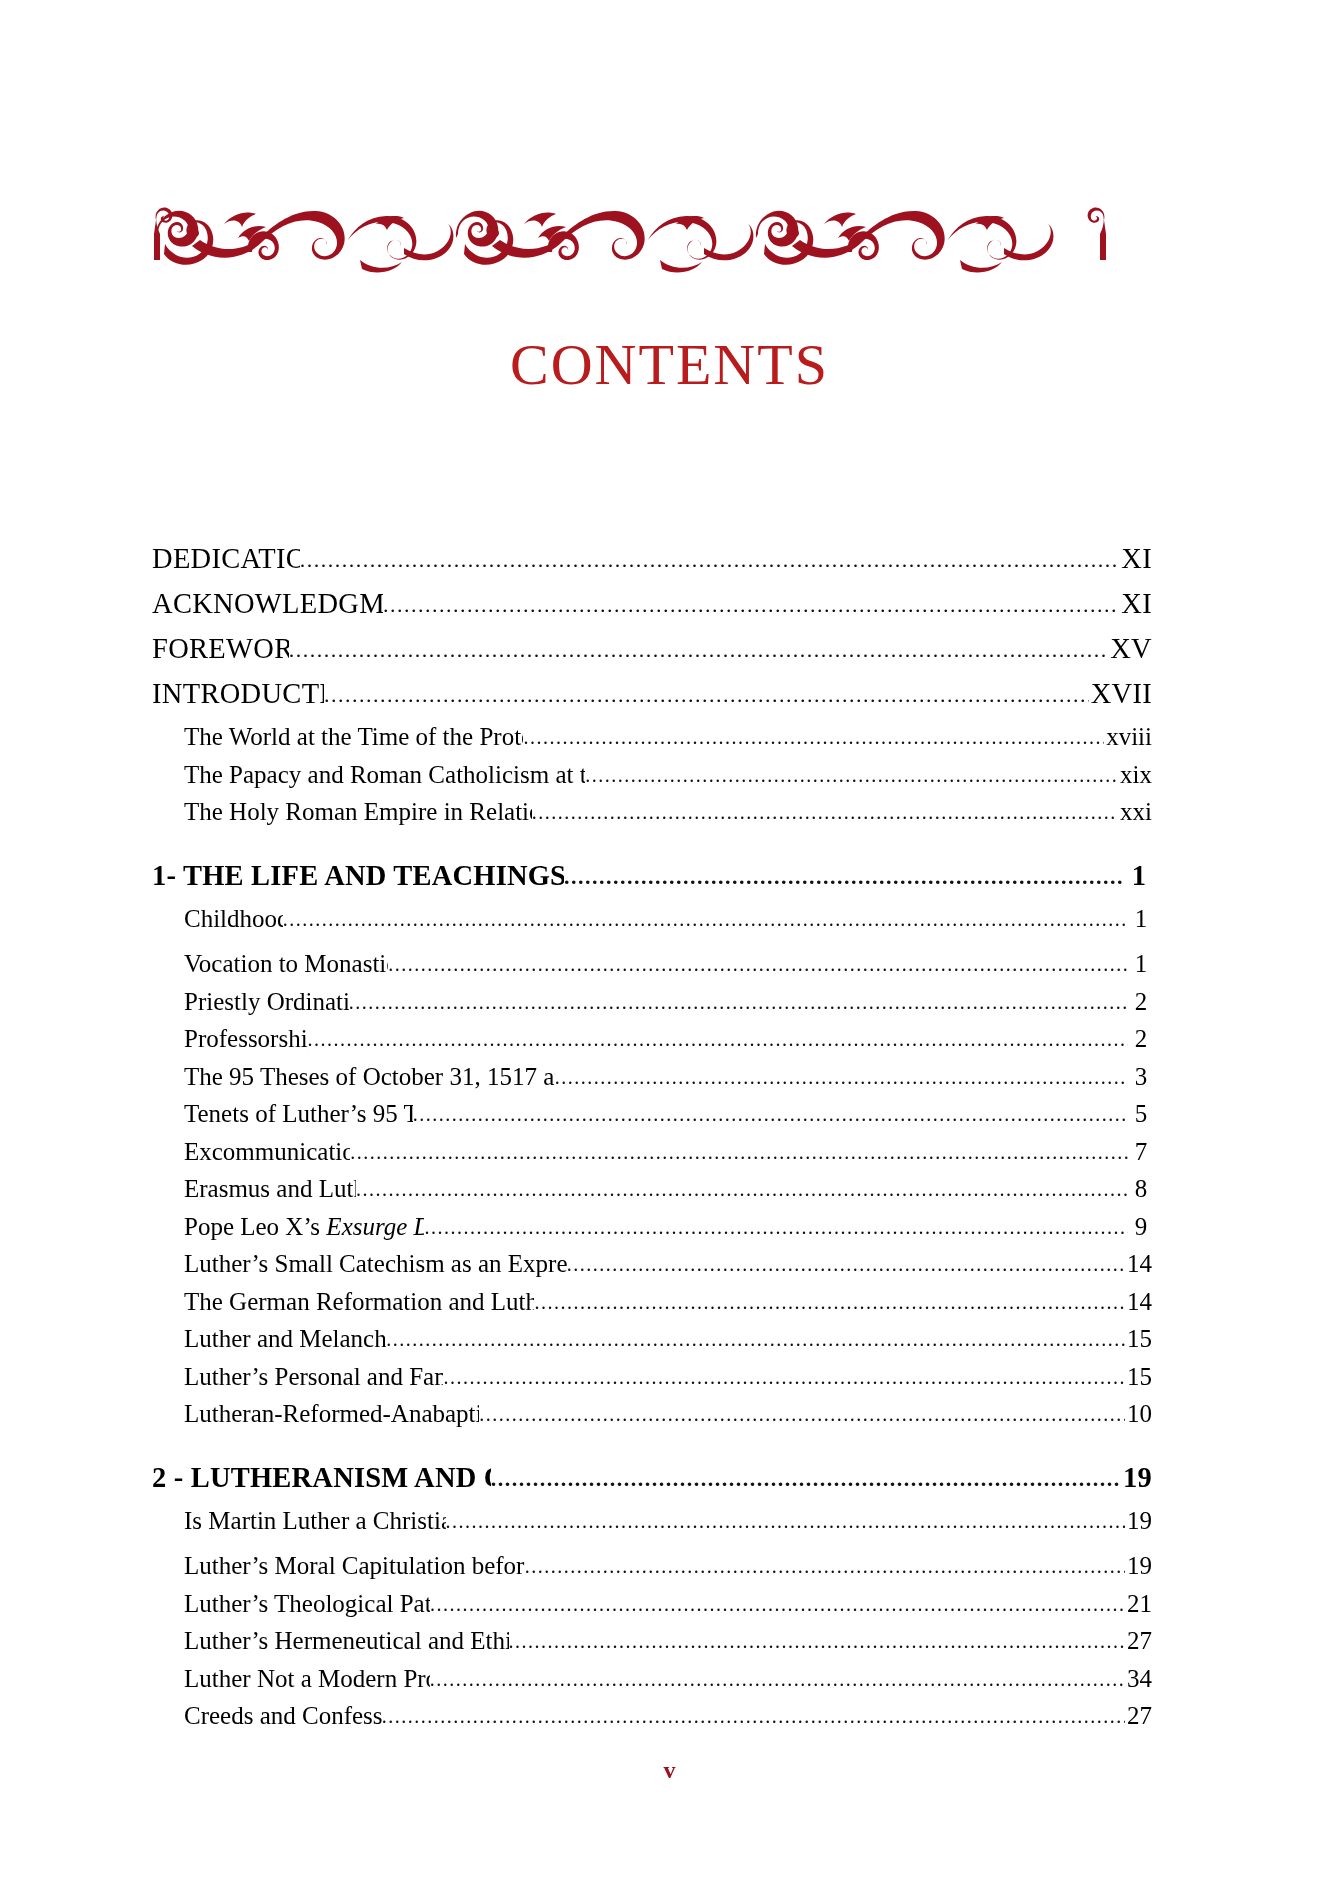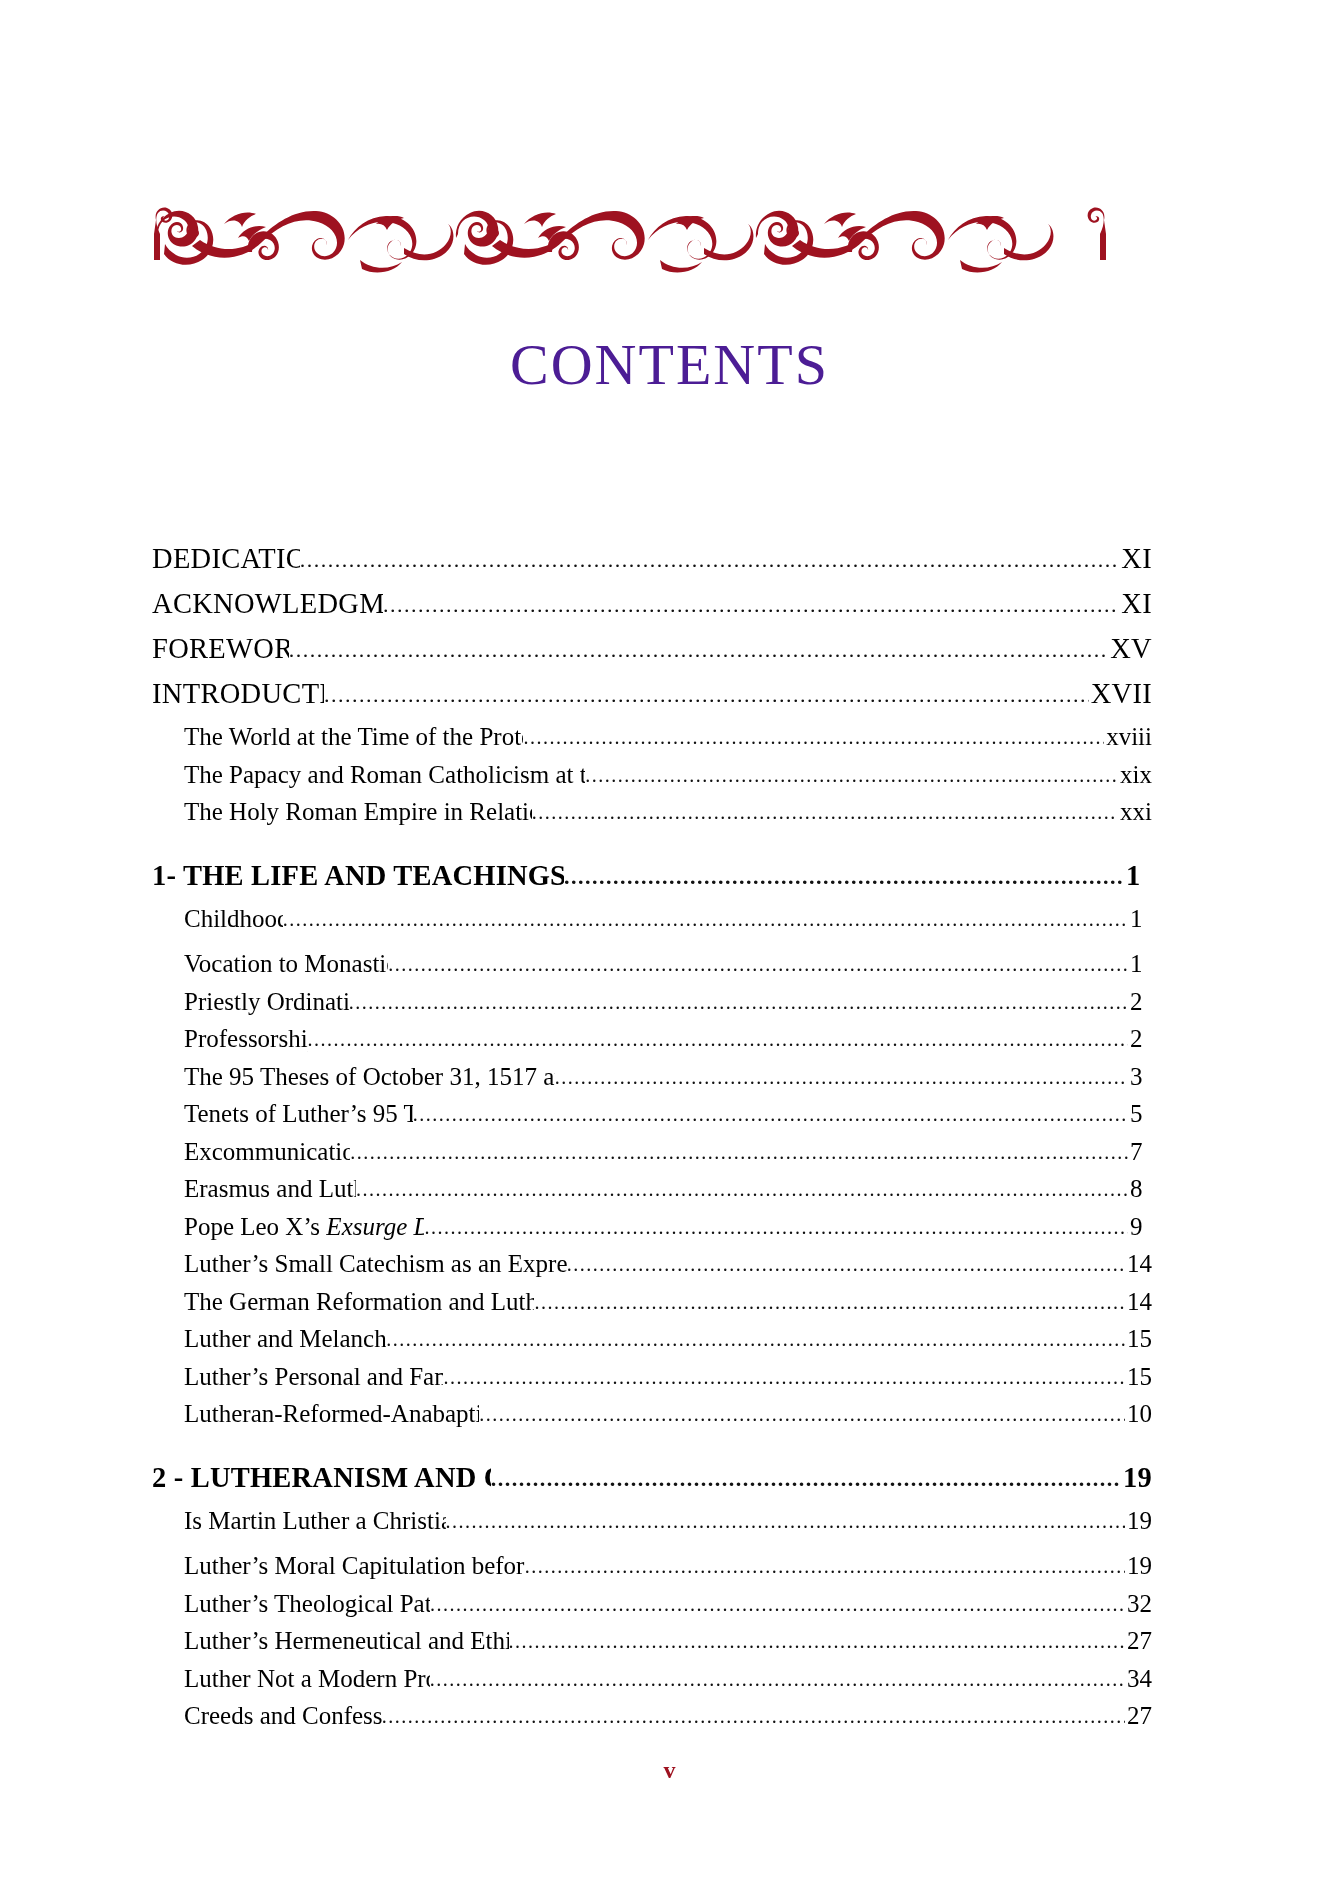--- a/index.html
+++ b/index.html
@@ -42,21 +42,21 @@
   .toc-title {
     position: absolute;
     left: 0;
     right: 0;
     top: 336px;
     text-align: center;
     font-size: 58px;
     letter-spacing: 2px;
     line-height: 1;
     font-weight: 400;
-    color: #4c1d95;
+    color: #b91c1c;
     font-family: "Liberation Serif", "DejaVu Serif", serif;
   }
 
   
   .toc {
     position: absolute;
     left: 152px;
     top: 538px;
     width: 1000px;
   }
@@ -79,21 +79,21 @@
     letter-spacing: 1.5px;
     min-width: 14px;
     color: #111;
     font-size: 22px;
     position: relative;
     top: -1px;
   }
   .toc-page {
     flex: 0 0 auto;
     padding-left: 2px;
-    text-align: left;
+    text-align: center;
   }
 
   
   .lvl1 {
     font-size: 28.5px;
     line-height: 1.44;
     letter-spacing: 0.3px;
     margin-bottom: 4px;
   }
   .lvl1 .toc-page { min-width: 26px; }
@@ -320,21 +320,21 @@
         <span class="toc-page">19</span>
       </div>
       <div class="toc-row lvl2">
         <span class="toc-label">Luther’s Moral Capitulation before Political Rulers</span>
         <span class="toc-dots">...........................................................................................................................................</span>
         <span class="toc-page">19</span>
       </div>
       <div class="toc-row lvl2">
         <span class="toc-label">Luther’s Theological Patrimony</span>
         <span class="toc-dots">...........................................................................................................................................</span>
-        <span class="toc-page">32</span>
+        <span class="toc-page">21</span>
       </div>
       <div class="toc-row lvl2">
         <span class="toc-label">Luther’s Hermeneutical and Ethical Disconnect</span>
         <span class="toc-dots">...........................................................................................................................................</span>
         <span class="toc-page">27</span>
       </div>
       <div class="toc-row lvl2">
         <span class="toc-label">Luther Not a Modern Protestant</span>
         <span class="toc-dots">...........................................................................................................................................</span>
         <span class="toc-page">34</span>

